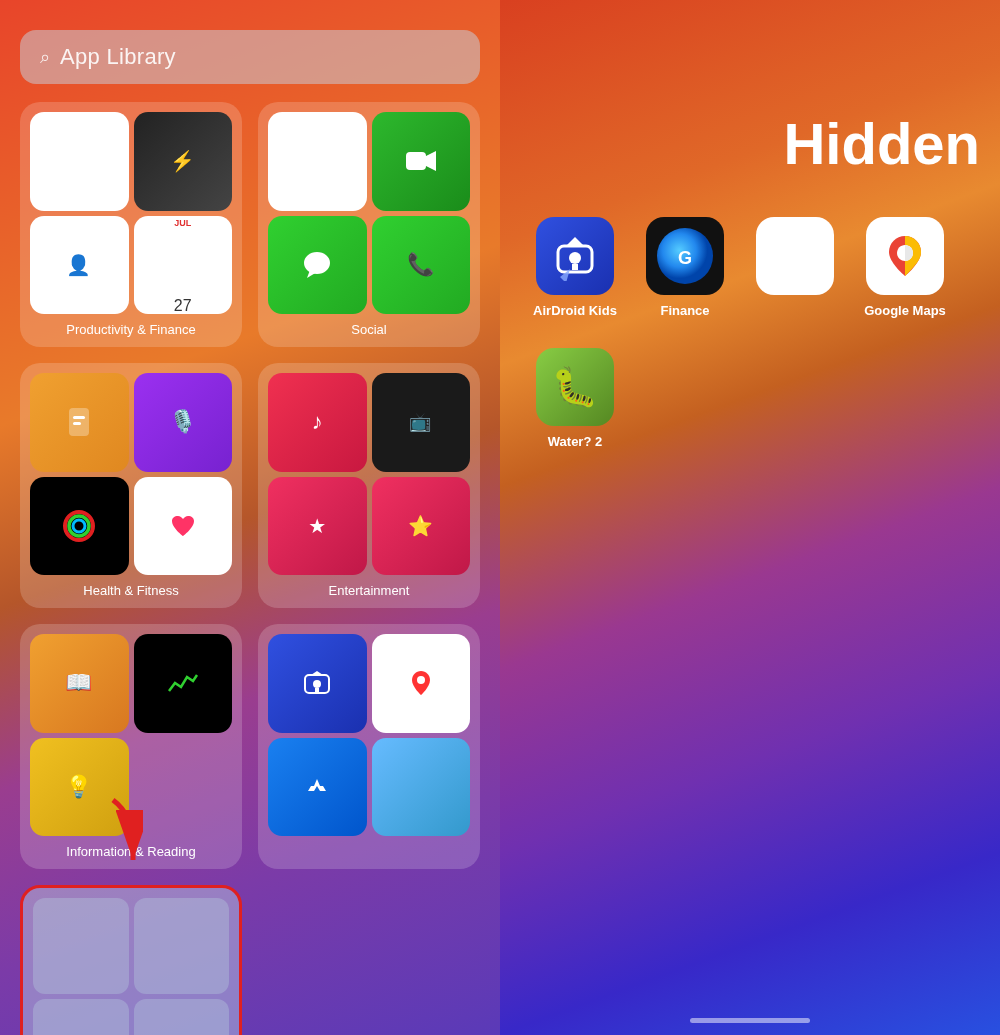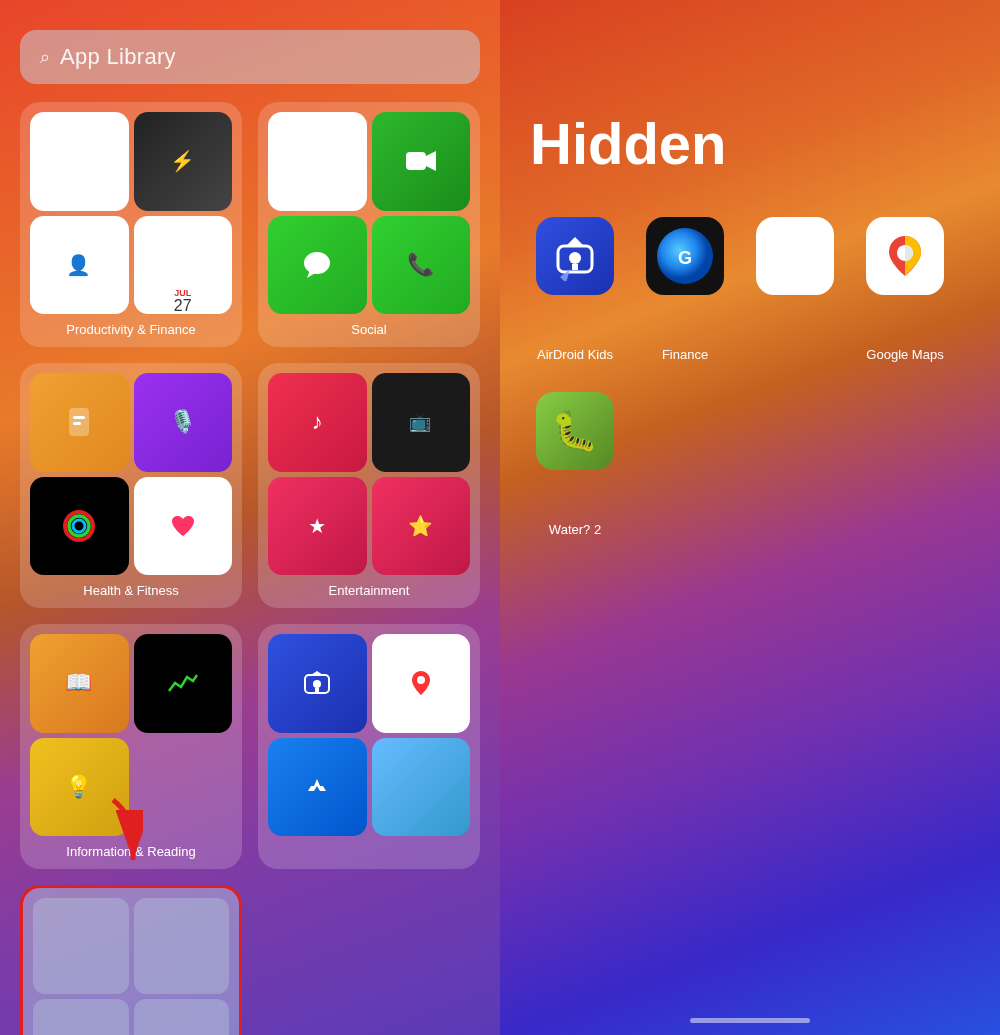--- a/index.html
+++ b/index.html
@@ -98,21 +98,21 @@
     }
 
     .folder-label {
       color: white;
       font-size: 13px;
       font-weight: 500;
       text-align: left;
     }
     .icon-shortcuts { background: linear-gradient(135deg, #222,#444); }
     .icon-contacts { background: white; }
-    .icon-calendar { background: white; color: #333; font-size: 11px; font-weight: 700; display:flex;flex-direction:column;align-items:center;justify-content:flex-end; }
+    .icon-calendar { background: white; color: #333; font-size: 11px; font-weight: 700; display:flex;flex-direction:column;align-items:center;justify-content:space-between; }
     .icon-blank { background: white; }
 
     .icon-facetime { background: linear-gradient(135deg, #2db82d, #1a8c1a); }
     .icon-messages { background: linear-gradient(135deg, #30d030, #22aa22); }
     .icon-phone { background: linear-gradient(135deg, #30d030, #22aa22); }
     .icon-screentime { background: linear-gradient(135deg, #f0a030, #e08820); }
     .icon-podcasts { background: linear-gradient(135deg, #9b30f0, #7722d0); }
     .icon-activity { background: #000; }
     .icon-health { background: white; }
 
@@ -148,20 +148,21 @@
     }
 
     
     .hidden-title {
       color: white;
       font-size: 58px;
       font-weight: 700;
       margin-top: 80px;
       margin-bottom: 40px;
       padding-left: 10px;
+      text-align: right;
     }
 
     .right-apps-row {
       display: flex;
       gap: 20px;
       margin-bottom: 30px;
       padding-left: 10px;
     }
     .right-app {
       display: flex;
@@ -176,22 +177,21 @@
       border-radius: 18px;
       display: flex;
       align-items: center;
       justify-content: center;
       overflow: hidden;
     }
     .right-app-label {
       color: white;
       font-size: 13px;
       text-align: left;
-      font-weight: 400;
-      margin-top: 44px;
+      font-weight: 700;
     }
     .right-app-blank {
       width: 78px;
       height: 78px;
       border-radius: 18px;
       background: white;
     }
 
     .home-indicator {
       position: absolute;

